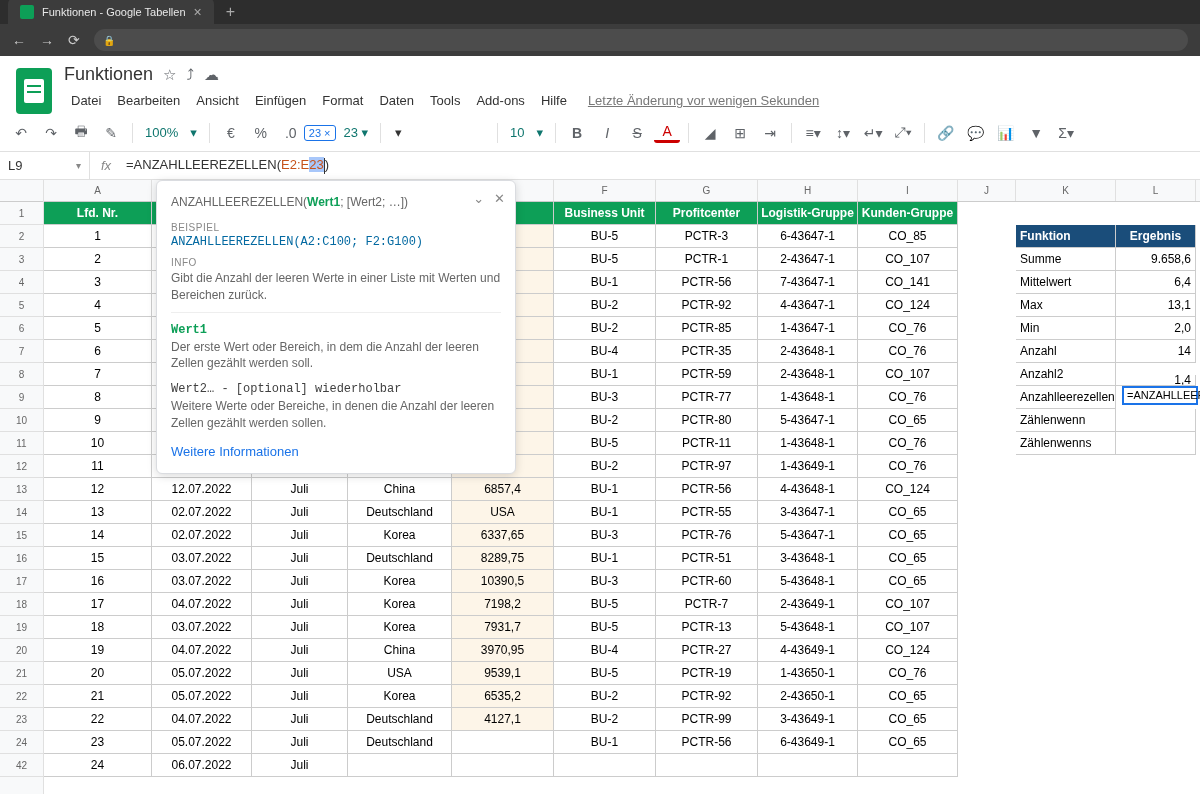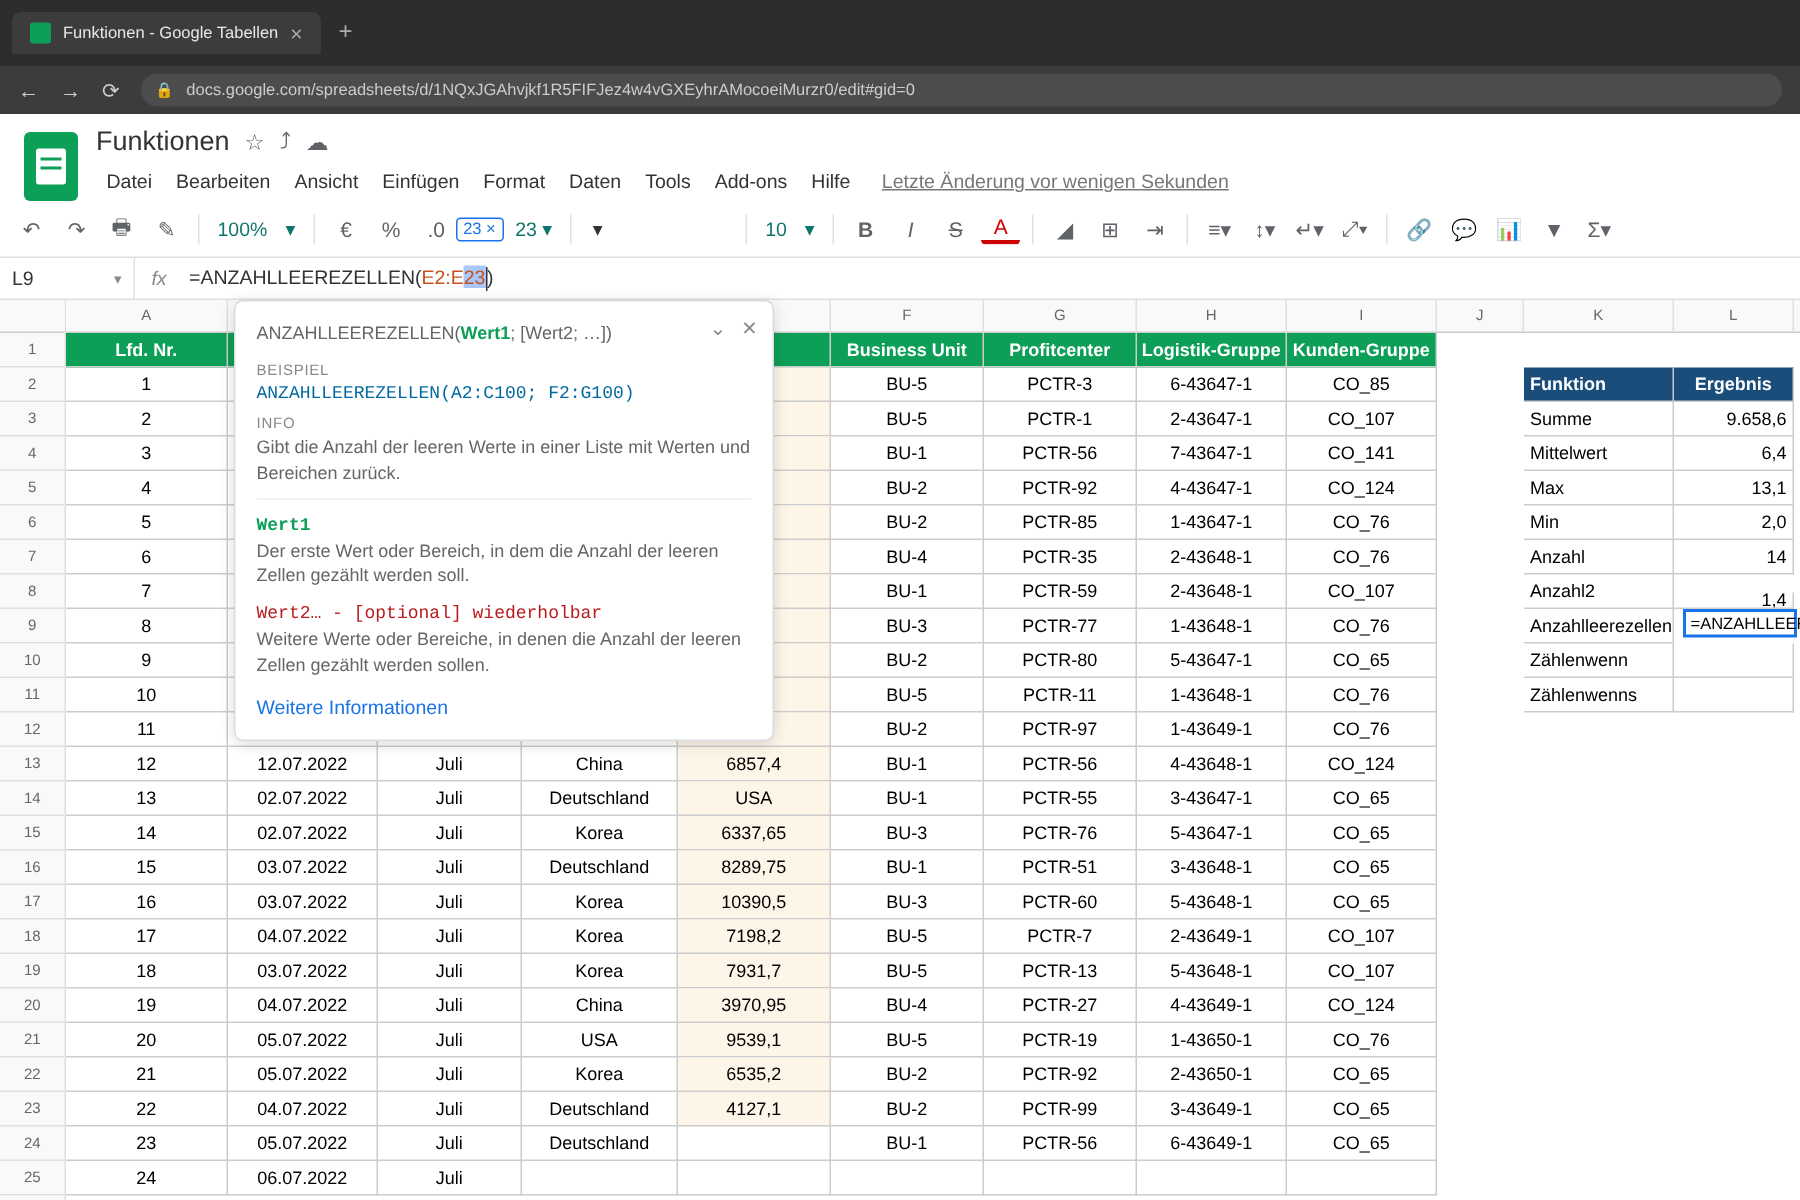--- a/index.html
+++ b/index.html
@@ -1,19 +1,19 @@
 <!DOCTYPE html>
 <html><head>
 <meta charset="utf-8">
 <style>
 * { margin: 0; padding: 0; box-sizing: border-box; font-family: Arial, sans-serif; }
 body { background: #fff; overflow: hidden; width: 1200px; height: 800px; }
 
 
-.browser-top { background: #2d2d2d; height: 44px; display: flex; align-items: center; }
+.browser-top { background: #2d2d2d; height: 24px; display: flex; align-items: center; }
 .tab { background: #3c3c3c; height: 28px; padding: 0 12px; display: flex; align-items: center; gap: 8px; border-radius: 6px 6px 0 0; margin-left: 8px; }
 .tab-icon { width: 14px; height: 14px; background: #0d9f57; border-radius: 2px; }
 .tab-title { color: #e8e8e8; font-size: 11px; }
 .tab-close { color: #aaa; font-size: 14px; cursor: pointer; }
 .new-tab { color: #aaa; font-size: 16px; margin-left: 12px; cursor: pointer; }
 
 .browser-bar { background: #3c3c3c; height: 32px; display: flex; align-items: center; padding: 0 12px; gap: 14px; }
 .nav-icon { color: #ccc; font-size: 14px; cursor: pointer; }
 .url-bar { flex: 1; background: #4c4c4c; border-radius: 14px; height: 22px; display: flex; align-items: center; padding: 0 10px; gap: 8px; }
 .lock-icon { color: #ccc; font-size: 10px; }
@@ -76,21 +76,21 @@
 
 
 .fn-popup { position: absolute; left: 156px; top: 0px; width: 360px; background: #fff; border: 1px solid #dadce0; border-radius: 6px; box-shadow: 0 2px 10px rgba(0,0,0,0.15); padding: 14px; z-index: 100; font-size: 12px; }
 .fn-sig { font-family: 'Courier New', monospace; font-size: 12px; margin-bottom: 12px; color: #666; }
 .fn-sig-fn { color: #666; }
 .fn-sig-p1 { color: #0d9f57; font-weight: bold; }
 .fn-section { font-size: 10px; color: #888; letter-spacing: 0.5px; margin-top: 8px; }
 .fn-ex { font-family: 'Courier New', monospace; font-size: 12px; color: #0369a1; margin: 2px 0 8px; }
 .fn-info { font-size: 12px; color: #666; line-height: 1.4; margin: 2px 0 8px; }
 .fn-param { font-family: 'Courier New', monospace; color: #0d9f57; font-weight: bold; font-size: 12px; margin-top: 10px; }
-.fn-param2 { font-family: 'Courier New', monospace; color: #b91c1c; font-size: 12px; margin-top: 10px; }
+.fn-param2 { font-family: 'Courier New', monospace; color: #404040; font-size: 12px; margin-top: 10px; }
 .fn-link { color: #1a73e8; font-size: 13px; margin-top: 12px; cursor: pointer; }
 .fn-controls { position: absolute; right: 10px; top: 10px; display: flex; gap: 10px; color: #888; font-size: 13px; }
 
 
 .active-cell-overlay { position: absolute; border: 2px solid #1a73e8; background: #fff; font-size: 11px; font-family: monospace; padding: 1px 3px; z-index: 50; }
 </style>
 </head>
 <body>
 
 <div class="browser-top">
@@ -100,21 +100,20 @@
     <span class="tab-close">×</span>
   </div>
   <span class="new-tab">+</span>
 </div>
 <div class="browser-bar">
   <span class="nav-icon">←</span>
   <span class="nav-icon">→</span>
   <span class="nav-icon">⟳</span>
   <div class="url-bar">
     <span class="lock-icon">🔒</span>
-    <span class="url-text">docs.google.com/spreadsheets/d/1NQxJGAhvjkf1R5FIFJez4w4vGXEyhrAMocoeiMurzr0/edit#gid=0</span>
   </div>
 </div>
 
 <div class="docs-header">
   <div class="docs-logo">
       <div class="docs-logo-inner"></div>
     </div>
   <div class="title-area">
     <div class="title-row">
       <span class="doc-title">Funktionen</span>
@@ -216,21 +215,21 @@
         <div class="row-h">15</div>
         <div class="row-h">16</div>
         <div class="row-h">17</div>
         <div class="row-h">18</div>
         <div class="row-h">19</div>
         <div class="row-h">20</div>
         <div class="row-h">21</div>
         <div class="row-h">22</div>
         <div class="row-h">23</div>
         <div class="row-h">24</div>
-        <div class="row-h">25</div>
+        <div class="row-h">42</div>
       </div>
   </div>
   <div class="cols">
     <div class="col-headers" id="col-hs">
         <div class="col-h" style="width: 108px;">A</div>
         <div class="col-h" style="width: 100px;">B</div>
         <div class="col-h" style="width: 96px;">C</div>
         <div class="col-h" style="width: 104px;">D</div>
         <div class="col-h" style="width: 102px;">E</div>
         <div class="col-h" style="width: 102px;">F</div>

